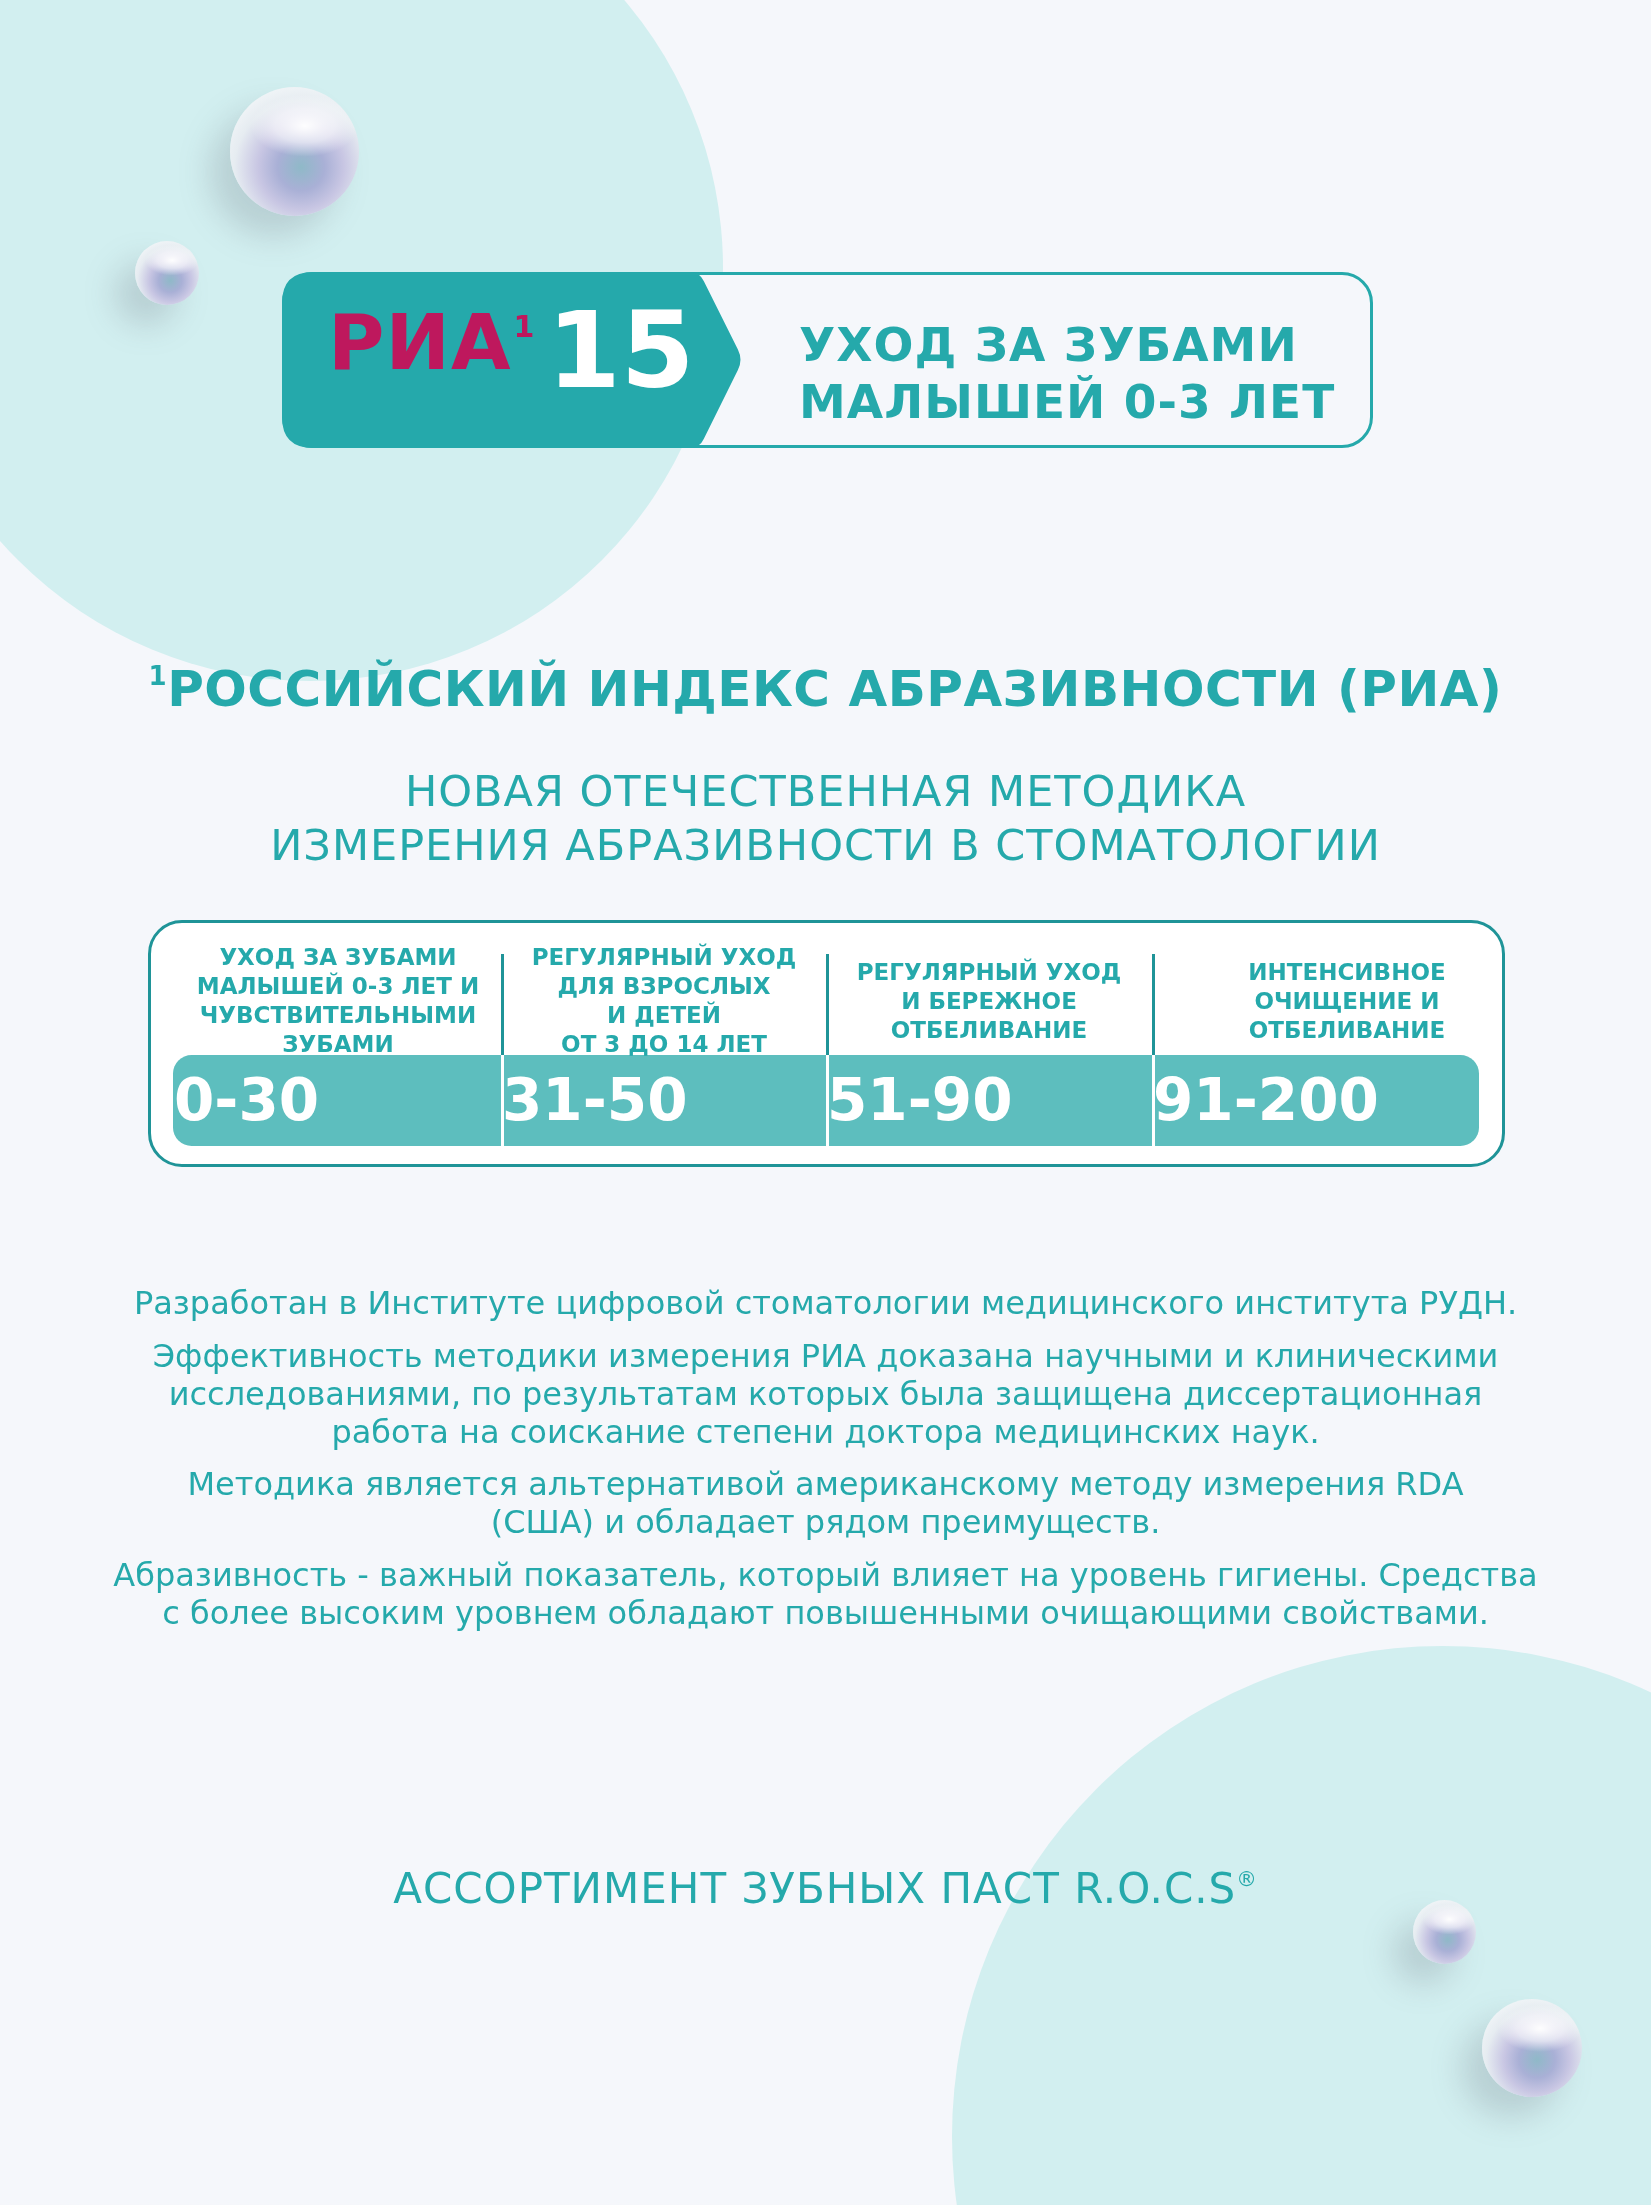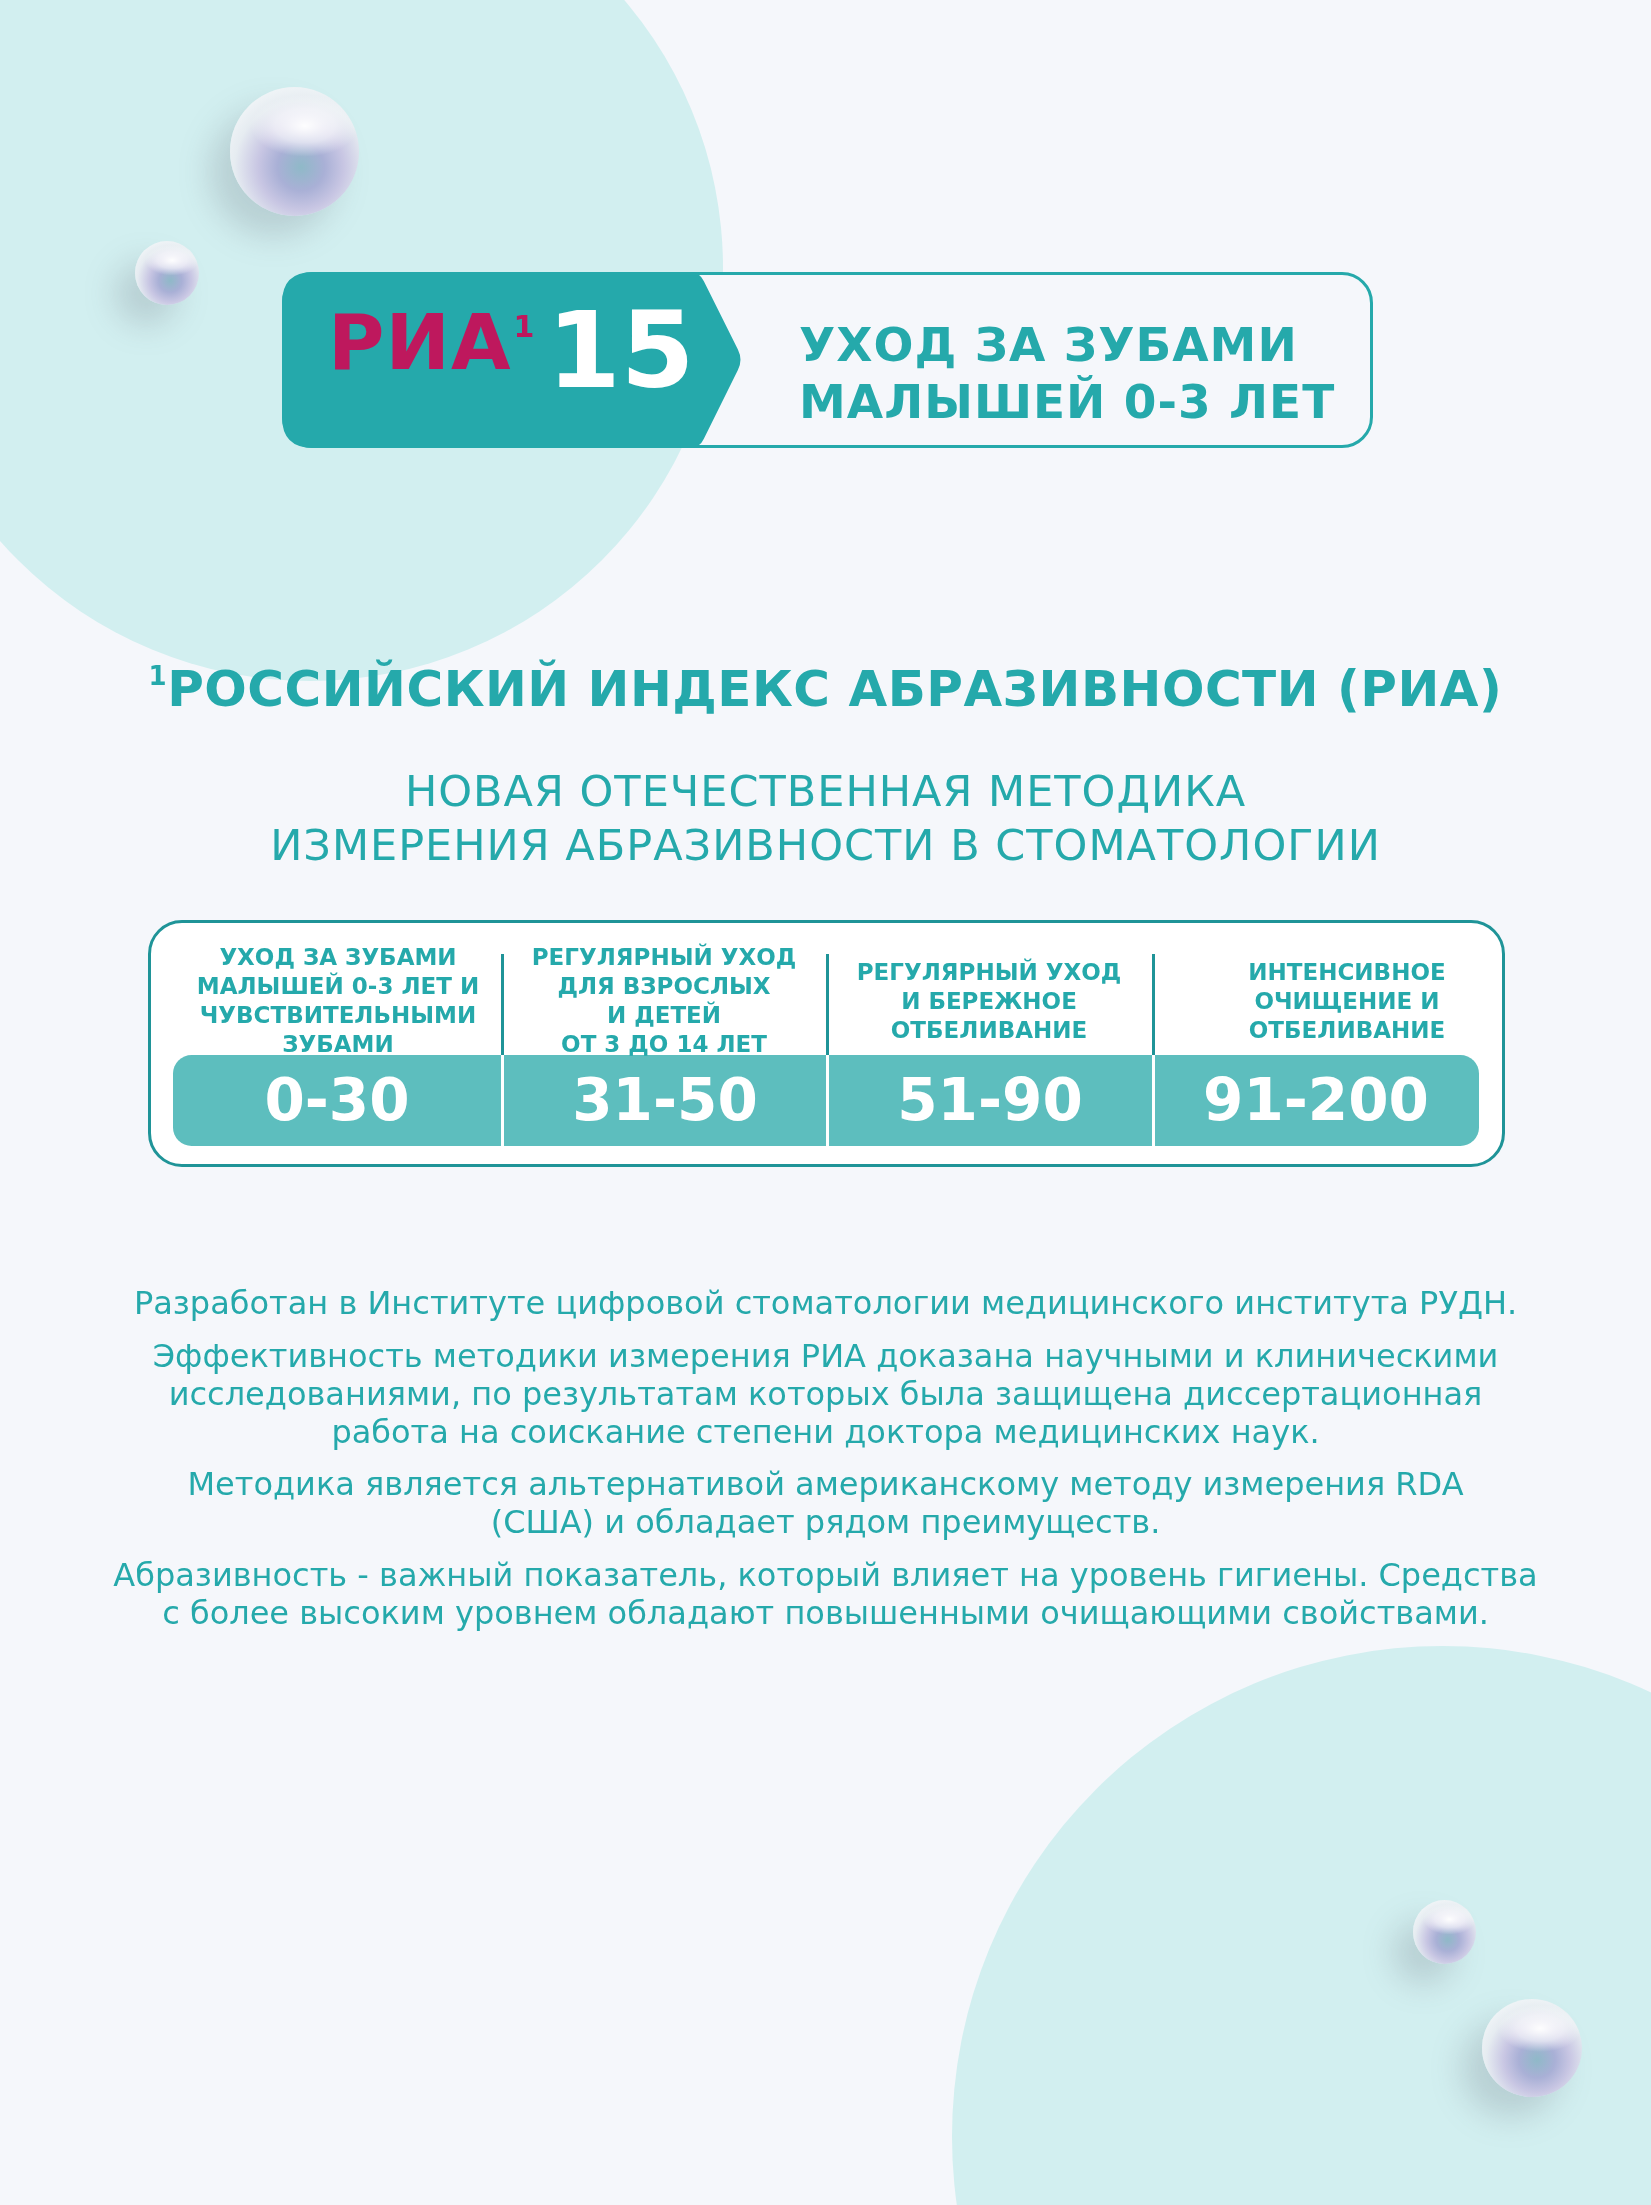--- a/index.html
+++ b/index.html
@@ -73,21 +73,21 @@
   .value-strip {
     left: 173px; top: 1055px; width: 1306px; height: 91px;
     border-radius: 18.6px; background: #5dbebe;
   }
   .col-head {
     top: 949px; width: 320px; text-align: center;
     font-size: 23px; font-weight: bold; line-height: 29px; color: #25a9ab;
     display: flex; flex-direction: column; justify-content: center; height: 117px; margin-top: -6.2px;
   }
   .col-val {
-    top: 1055px; height: 91px; width: 326px; text-align: center;
+    top: 1055px; height: 91px; width: 326px; 
     font-size: 58px; font-weight: bold; line-height: 91px; color: #ffffff;
   }
   .divider-top {
     width: 3.1px; background: #1f9498; top: 954px; height: 101px;
   }
   .divider-bot {
     width: 2.6px; background: #ffffff; top: 1055px; height: 91px;
   }
 
   
@@ -178,14 +178,15 @@
   <p>Эффективность методики измерения РИА доказана научными и клиническими
 исследованиями, по результатам которых была защищена  диссертационная
 работа на соискание степени доктора медицинских наук.</p>
   <p>Методика является альтернативой американскому методу измерения RDA
 (США) и обладает рядом преимуществ.</p>
   <p>Абразивность - важный показатель, который влияет на уровень гигиены. Средства
 с более высоким уровнем обладают повышенными очищающими свойствами.</p>
 </div>
 
 <div class="abs bottom">
+  <div><span>АССОРТИМЕНТ ЗУБНЫХ ПАСТ R.O.C.S</span><sup>®</sup></div>
 </div>
 
 
 </body></html>

